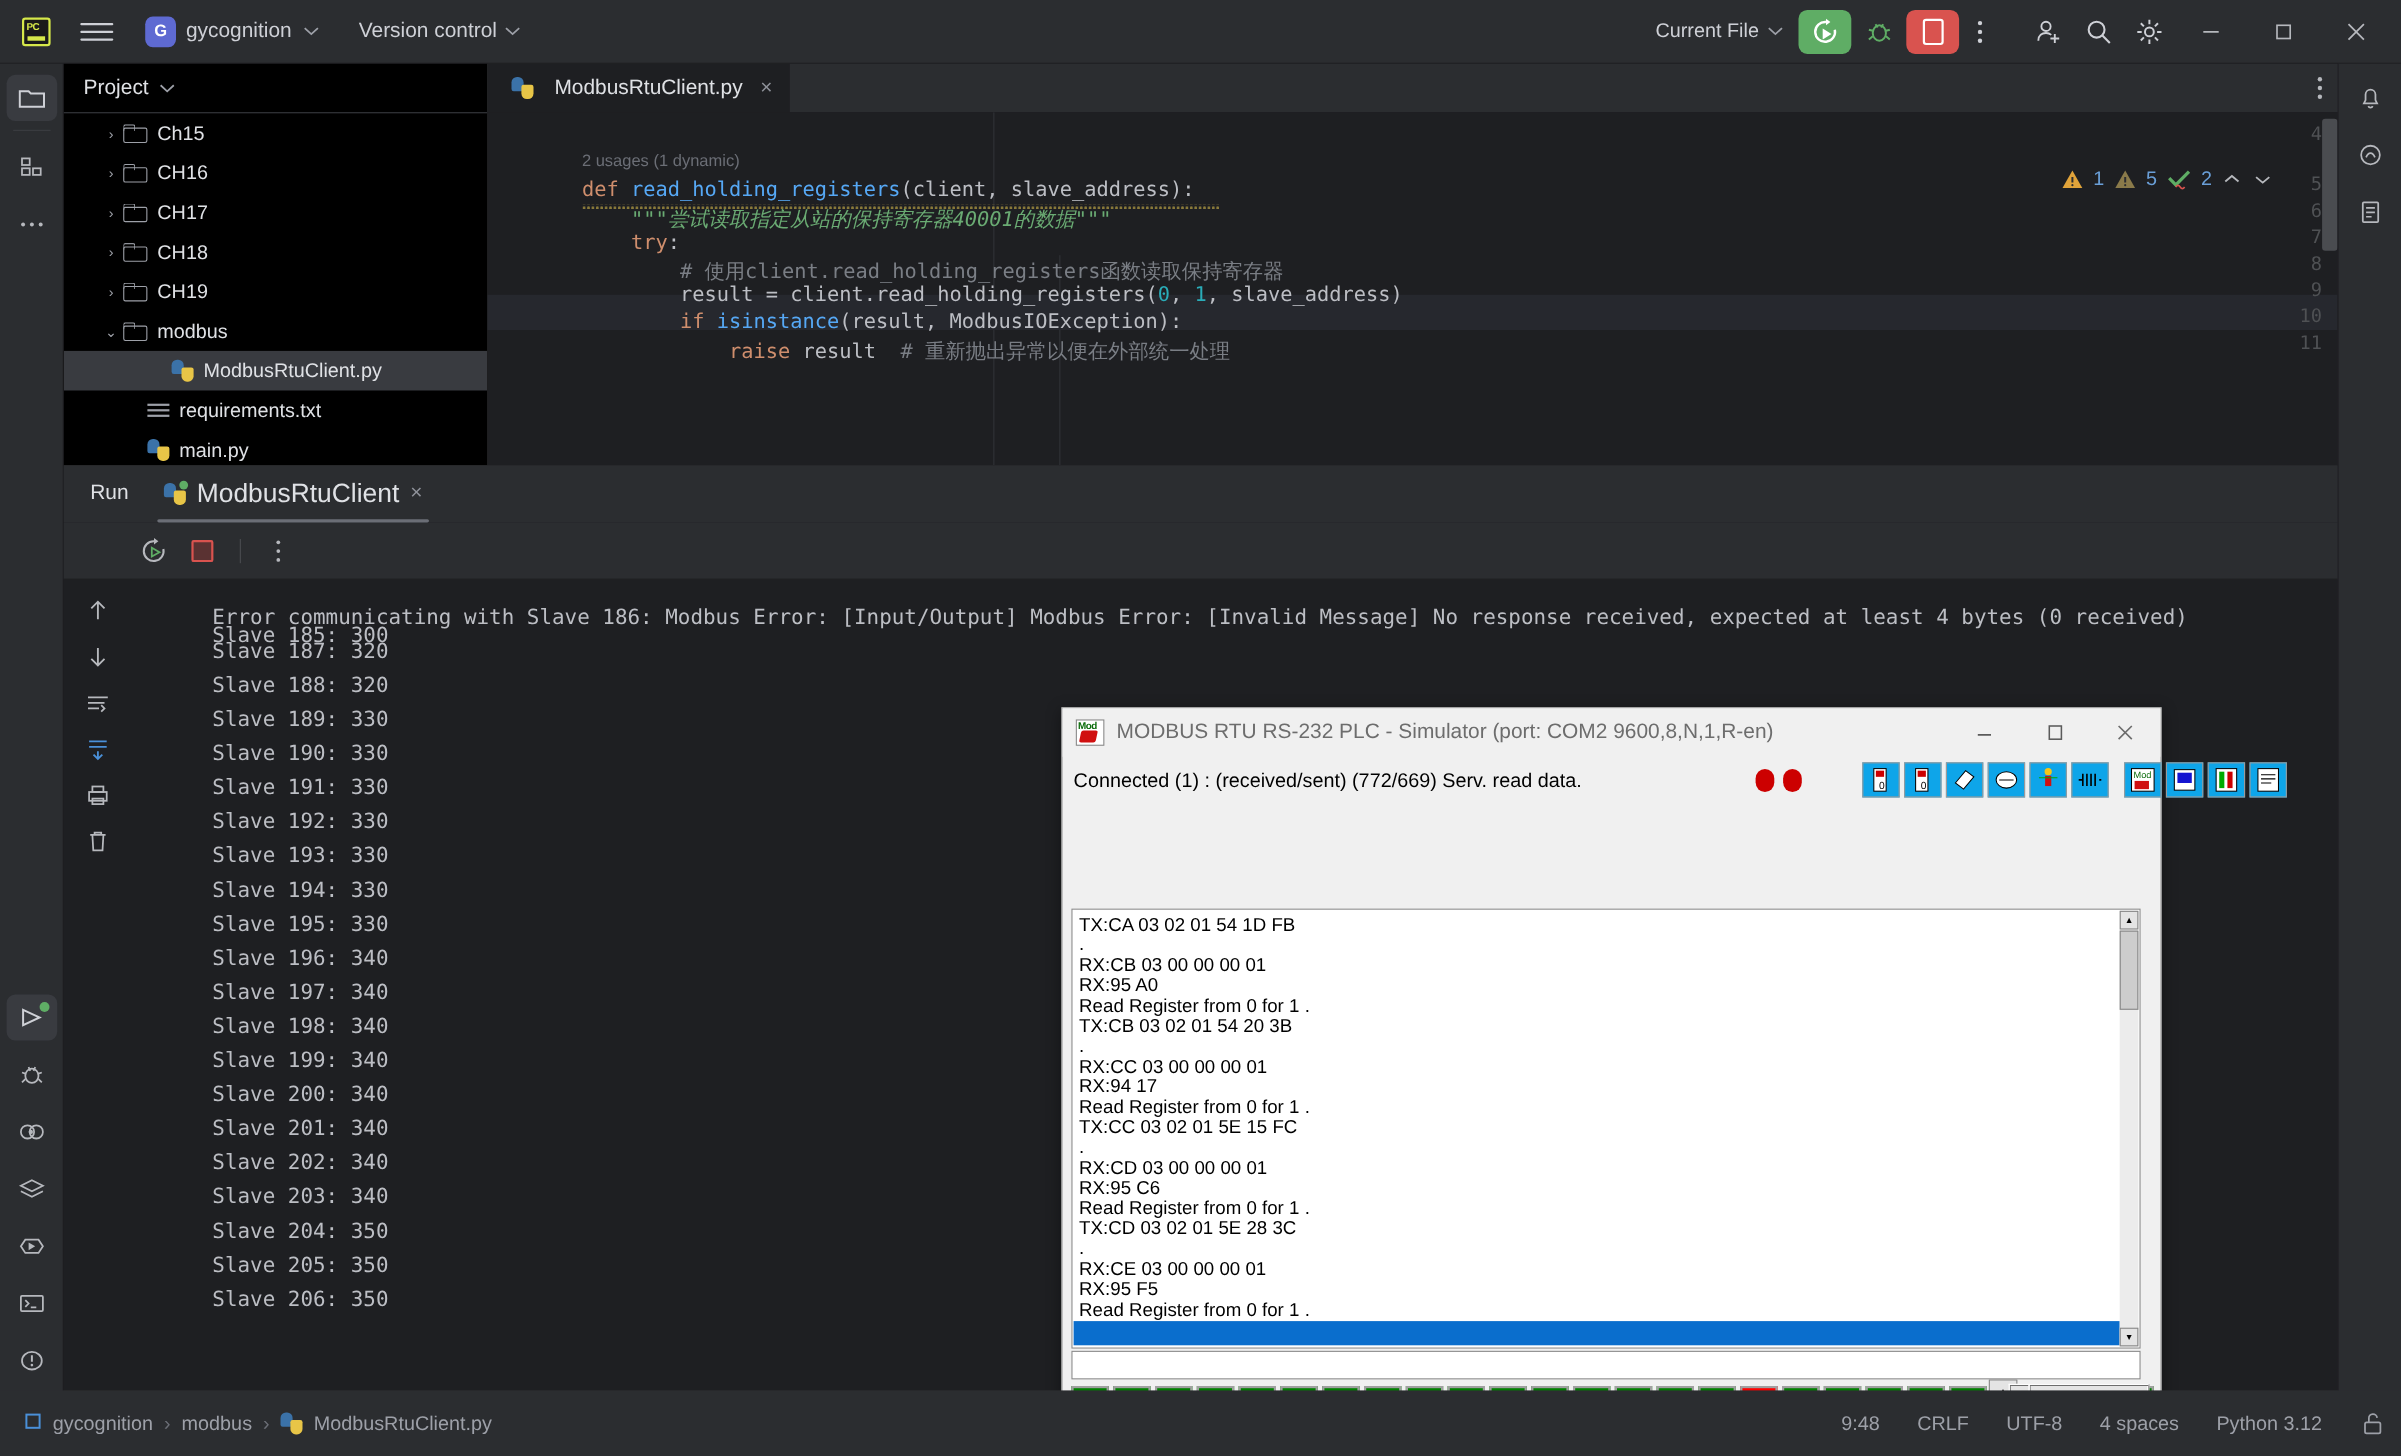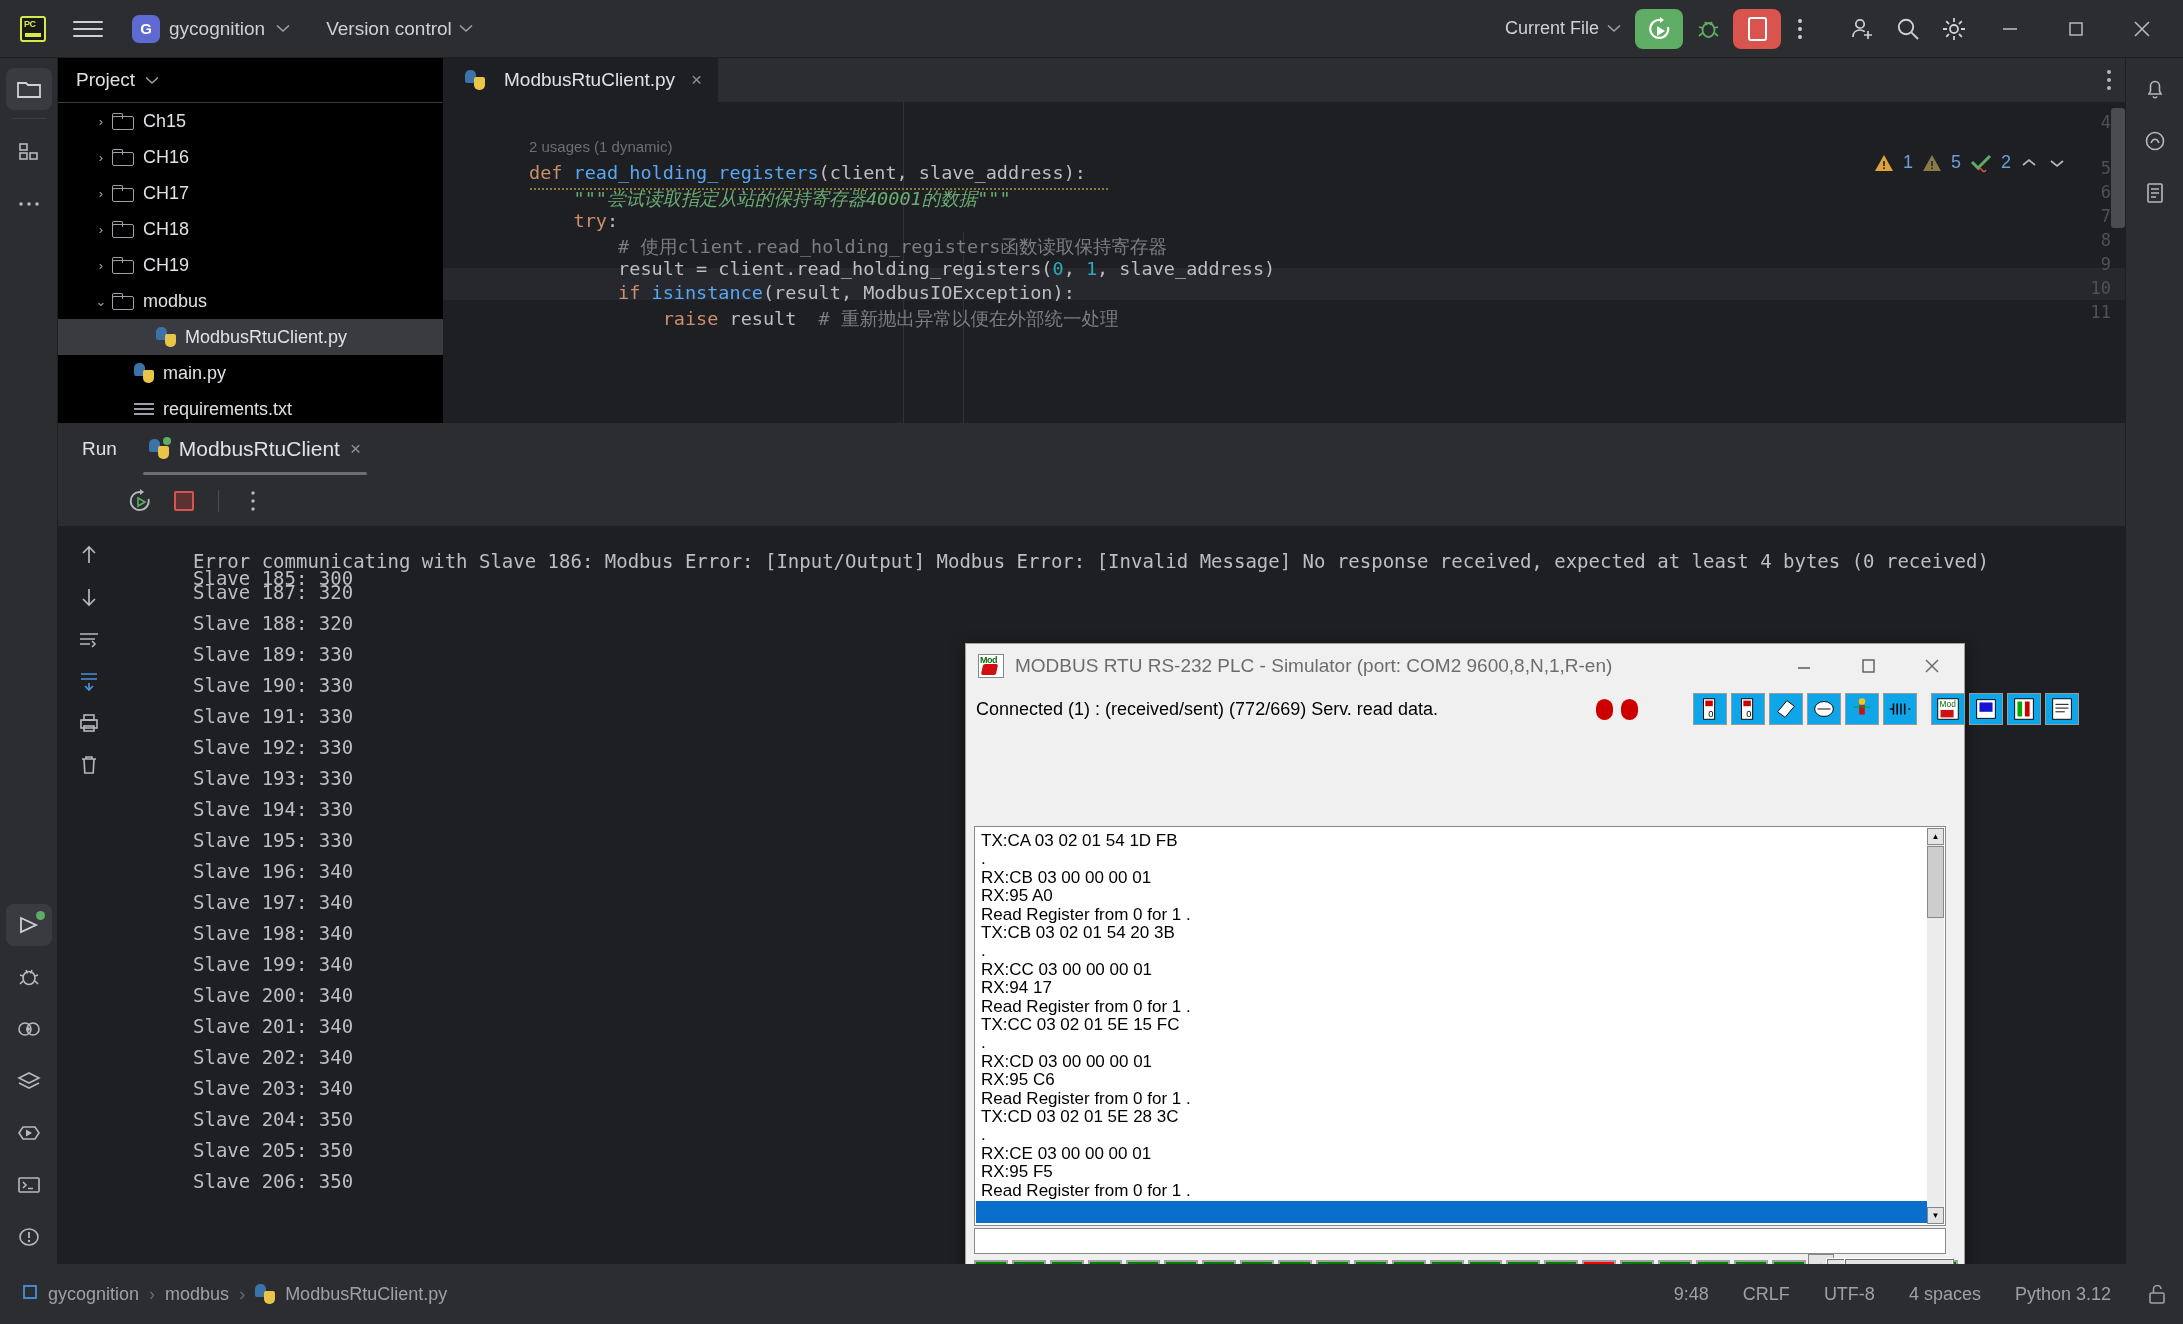--- a/index.html
+++ b/index.html
@@ -99,21 +99,21 @@
     background-image: radial-gradient(circle at 2px 3px, #8a7a3a 1.2px, transparent 1.4px); background-size:4px 4px;}
   .inspect { position:absolute; right: 58px; top: 50px; display:flex; align-items:center; gap:8px; font-size:18px;}
   .vline { position:absolute; top:0; bottom:0; width:1px; background:#303237;}
   .scroll-mark{position:absolute; right:0; width:14px; background:#4a4c50; border-radius:3px;}
 
   
   .runpanel { position:absolute; left:58px; top:423px; width:2067px; height:841px; background:#1e1f22;}
   .run-tabs { height: 52px; background:#2b2d30; display:flex; align-items:center; gap:0; padding-left:18px;}
   .run-lbl { color:#dfe1e5; font-size:19px; padding: 0 18px 0 6px;}
   .run-tab { display:flex; align-items:center; gap:10px; padding: 0 14px; height:52px; position:relative; cursor:pointer;}
-  .run-tab .lbl{color:#dfe1e5; font-size:21px;}
+  .run-tab .lbl{color:#dfe1e5; font-size:24px;}
   .run-tab .x{color:#8e9199; font-size:19px;}
   .run-tab::after{content:""; position:absolute; left:8px; right:8px; bottom:0; height:3px; background:#6b6e76; border-radius:2px;}
   .pyrun-ico{width:20px;height:20px;position:relative; flex:none;}
   .pyrun-ico::before{content:"";position:absolute;left:0;top:0;width:11px;height:13px;background:#3b72a8;border-radius:5px 5px 2px 2px;}
   .pyrun-ico::after{content:"";position:absolute;right:0;bottom:0;width:11px;height:13px;background:#e8c547;border-radius:2px 2px 5px 5px;}
   .pyrun-dot{position:absolute;right:-2px;top:-2px;width:8px;height:8px;border-radius:50%;background:#5fad65;}
   .run-toolbar { height: 52px; background:#2b2d30; display:flex; align-items:center; gap:8px; padding-left:64px; border-bottom:1px solid #1e1f22;}
   .rt-btn{width:36px;height:36px;display:flex;align-items:center;justify-content:center;cursor:pointer;color:#b6b8bd;}
   .rt-sep{width:1px;height:22px;background:#4a4c50;margin:0 8px;}
   .console { position:absolute; left:0; top:104px; right:0; bottom:0; background:#1e1f22; overflow:hidden;}
@@ -395,31 +395,31 @@
           <span class="folder-ico"></span>
           <span>modbus</span>
         </div>
         <div class="trow sel" style="padding-left: 76px;">
           <span class="tw-arrow"></span>
           <span class="py-ico"></span>
           <span>ModbusRtuClient.py</span>
         </div>
         <div class="trow" style="padding-left: 54px;">
           <span class="tw-arrow"></span>
-          <span class="py-ico"></span>
-          <span>main.py</span>
-        </div>
-        <div class="trow" style="padding-left: 54px;">
-          <span class="tw-arrow"></span>
           <span class="txt-ico">
             <i></i>
             <i></i>
             <i></i>
           </span>
           <span>requirements.txt</span>
+        </div>
+        <div class="trow" style="padding-left: 54px;">
+          <span class="tw-arrow"></span>
+          <span class="py-ico"></span>
+          <span>main.py</span>
         </div>
       </div>
   </div>
 
   <div class="editor">
     <div class="tabstrip">
       <div class="etab">
         <span class="py-ico"></span>
         <span class="lbl">ModbusRtuClient.py</span>
         <span class="x">×</span>

